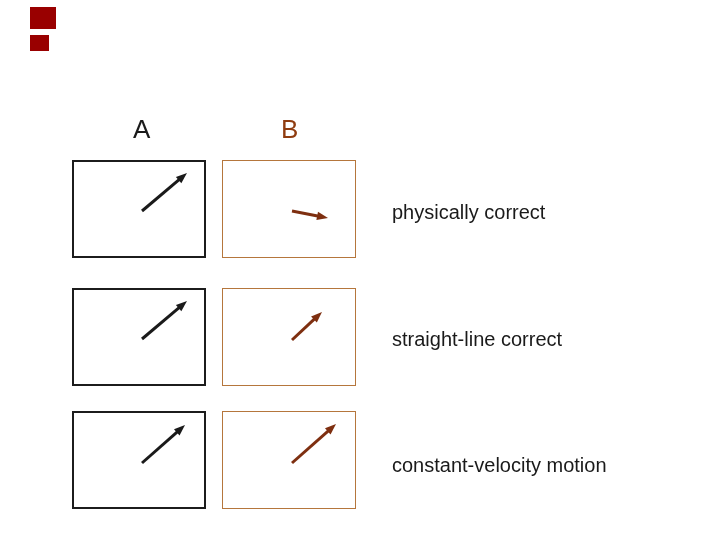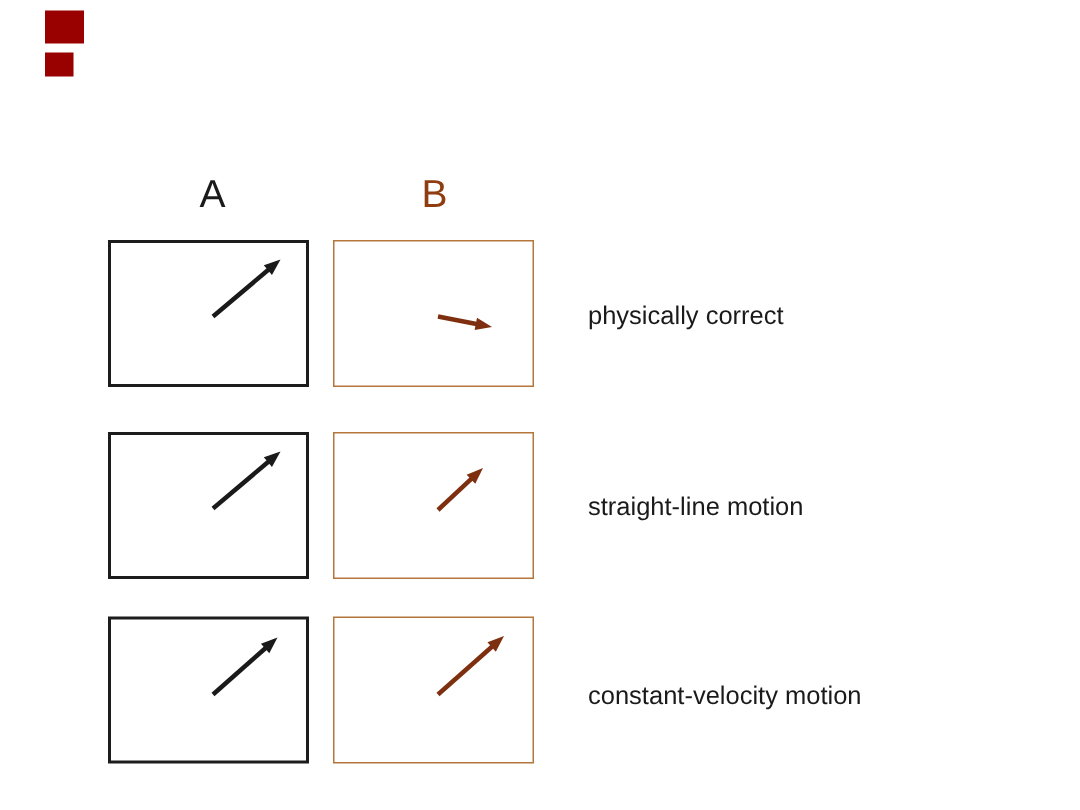--- a/index.html
+++ b/index.html
@@ -29,21 +29,21 @@
   }
   .vec-box.col-a{left:72px;border:2px solid #1c1c1c;}
   .vec-box.col-b{left:222px;border:1px solid #b5763c;}
   .row-0{top:160px;}
   .row-1{top:288px;}
   .row-2{top:411px;}
   .vec-box svg{display:block;width:100%;height:100%;}
   .row-label{
     position:absolute;
     left:392px;
-    font-size:17px;line-height:1;
+    font-size:20px;line-height:1;
     color:#1a1a1a;
     white-space:nowrap;
   }
   .row-label.l0{top:202px;}
   .row-label.l1{top:329px;}
   .row-label.l2{top:455px;text-align:right;}
 </style>
 </head>
 <body>
 
@@ -74,21 +74,21 @@
         <line x1="68" y1="49" x2="106.88776067322479" y2="16.161446542610175" stroke="#1a1a1a" stroke-width="3"></line>
         <polygon points="113,11 107.30543036055442,21.305914642645977 101.88591149081375,14.888063349532008" fill="#1a1a1a"></polygon>
       </svg>
   </div>
   <div class="vec-box col-b row-1">
     <svg viewBox="0 0 132 96">
         <line x1="69" y1="51" x2="93.15155785405705" y2="28.458546002880087" stroke="#7e2f10" stroke-width="3"></line>
         <polygon points="99,23 93.82412870084049,33.57593288058017 88.09265539781639,27.435068627340073" fill="#7e2f10"></polygon>
       </svg>
   </div>
-  <div class="row-label l1">straight-line motion</div>
+  <div class="row-label l1">straight-line correct</div>
 
   <div class="vec-box col-a row-2">
     <svg viewBox="0 0 130 94">
         <line x1="68" y1="50" x2="105.00536731615082" y2="17.297582371773686" stroke="#1a1a1a" stroke-width="3"></line>
         <polygon points="111,12 105.53861080488858,22.431357920209635 99.9761493145262,16.136993602168005" fill="#1a1a1a"></polygon>
       </svg>
   </div>
   <div class="vec-box col-b row-2">
     <svg viewBox="0 0 132 96">
         <line x1="69" y1="51" x2="107.01322448617488" y2="17.306460114526814" stroke="#7e2f10" stroke-width="3"></line>

